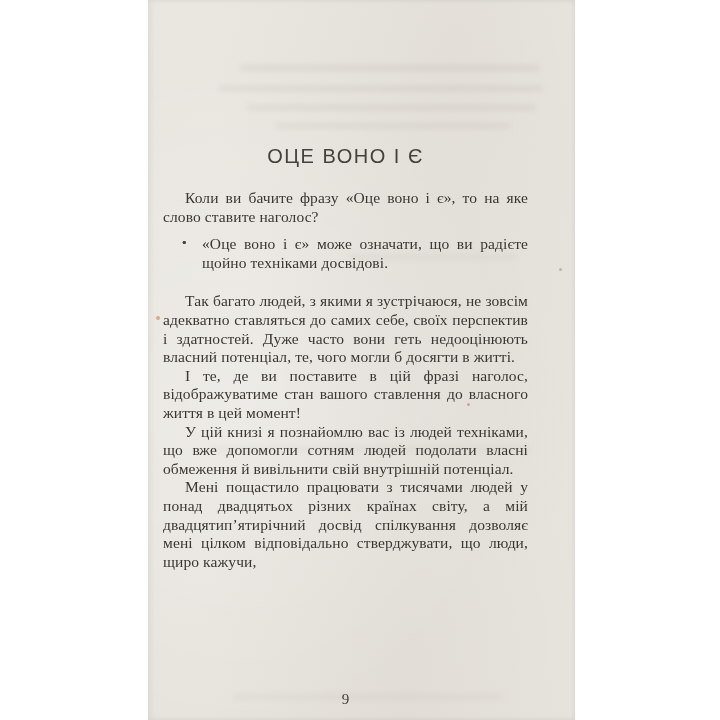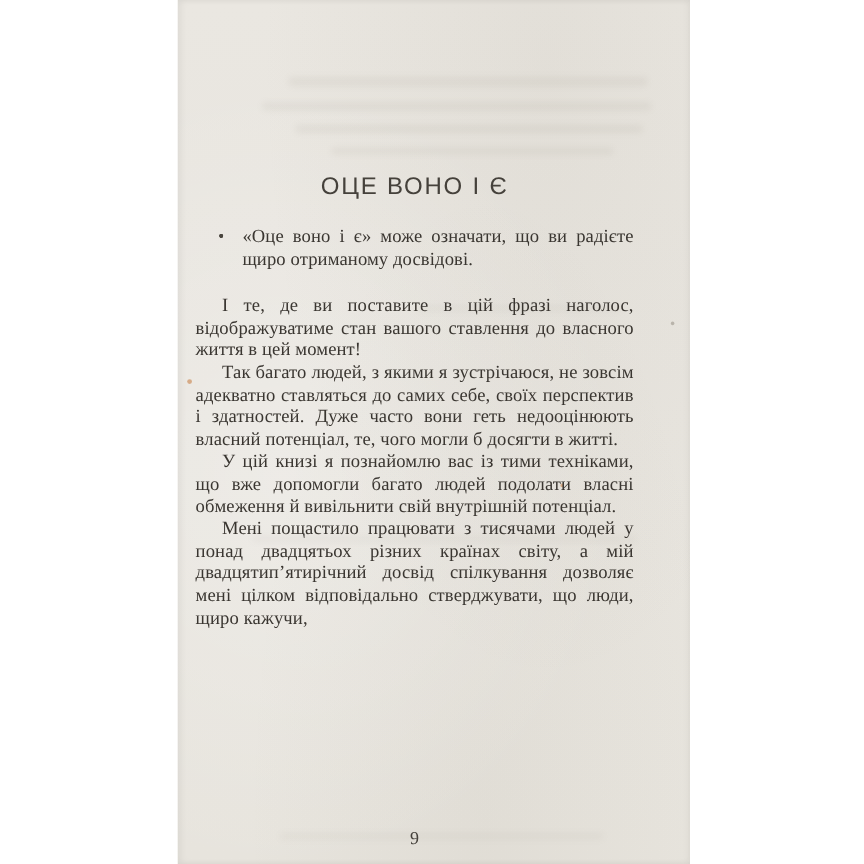--- a/index.html
+++ b/index.html
@@ -116,41 +116,42 @@
     <div class="speck orange" style="left:319px; top:403px; width:3px; height:3px;"></div>
     <div class="speck grey" style="left:411px; top:268px; width:3px; height:3px;"></div>
 
     <div class="content">
 
       <div class="chapter-title">ОЦЕ ВОНО І Є</div>
 
       <div class="body-text">
 
 
+        <p class="para indent">Коли ви бачите фразу «Оце воно і є», то на яке слово ставите наголос?</p>
 
         <ul class="bullet-list">
           <li class="bullet-item">
             <span class="bullet-dot">•</span>
           </li>
           <li class="bullet-item">
             <span class="bullet-dot">•</span>
           </li>
           <li class="bullet-item">
             <span class="bullet-dot">•</span>
-            <span>«Оце воно і є» може означати, що ви радієте щиро отриманому досвідові.</span>
+            <span>«Оце воно і є» може означати, що ви радієте щойно техніками досвідові.</span>
           </li>
         </ul>
 
         <div class="section-break"></div>
 
+        <p class="para indent">Так багато людей, з якими я зустрічаюся, не зовсім адекватно ставляться до самих себе, своїх перспектив і здатностей. Дуже часто вони геть недооцінюють власний потенціал, те, чого могли б досягти в житті.</p>
+
         <p class="para indent">І те, де ви поставите в цій фразі наголос, відображуватиме стан вашого ставлення до власного життя в цей момент!</p>
 
-        <p class="para indent">Так багато людей, з якими я зустрічаюся, не зовсім адекватно ставляться до самих себе, своїх перспектив і здатностей. Дуже часто вони геть недооцінюють власний потенціал, те, чого могли б досягти в житті.</p>
-
-        <p class="para indent">У цій книзі я познайомлю вас із тими техніками, що вже допомогли багато людей подолати власні обмеження й вивільнити свій внутрішній потенціал.</p>
+        <p class="para indent">У цій книзі я познайомлю вас із людей техніками, що вже допомогли сотням людей подолати власні обмеження й вивільнити свій внутрішній потенціал.</p>
 
         <p class="para indent">Мені пощастило працювати з тисячами людей у понад двадцятьох різних країнах світу, а мій двадцятип’ятирічний досвід спілкування дозволяє мені цілком відповідально стверджувати, що люди, щиро кажучи,</p>
 
       </div>
     </div>
 
     <div class="page-number">9</div>
 
   </div>
 </div>

